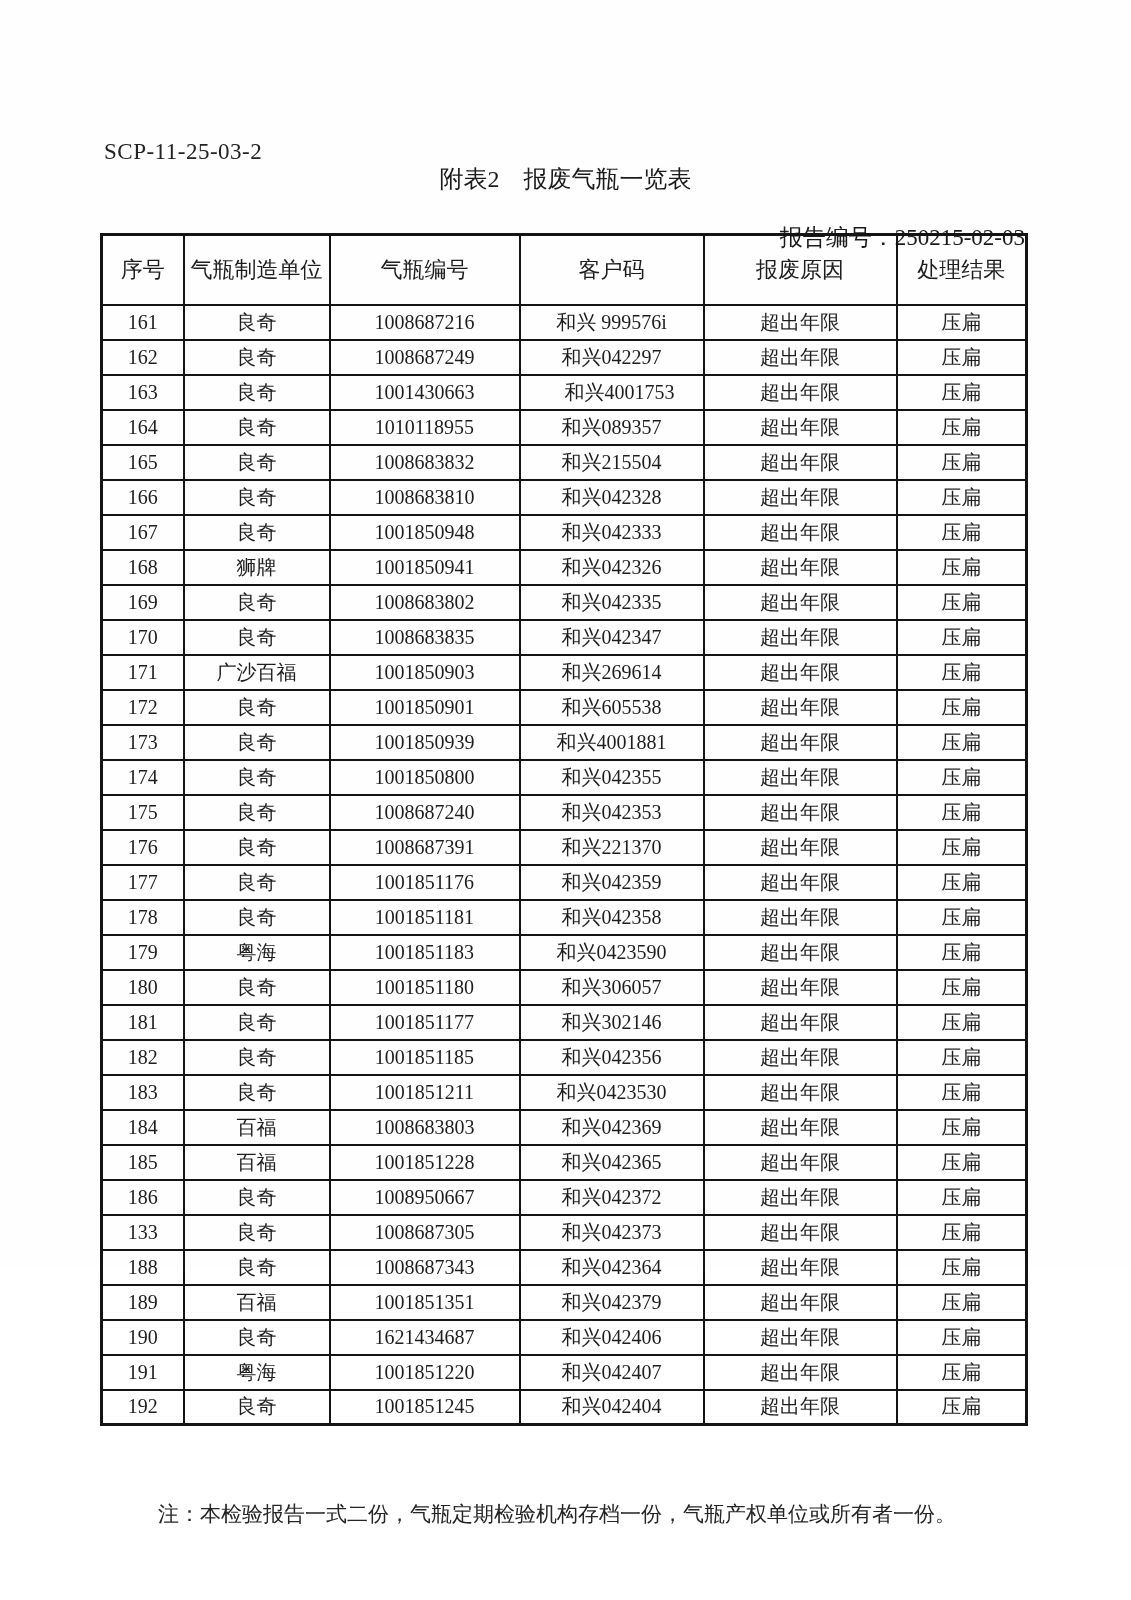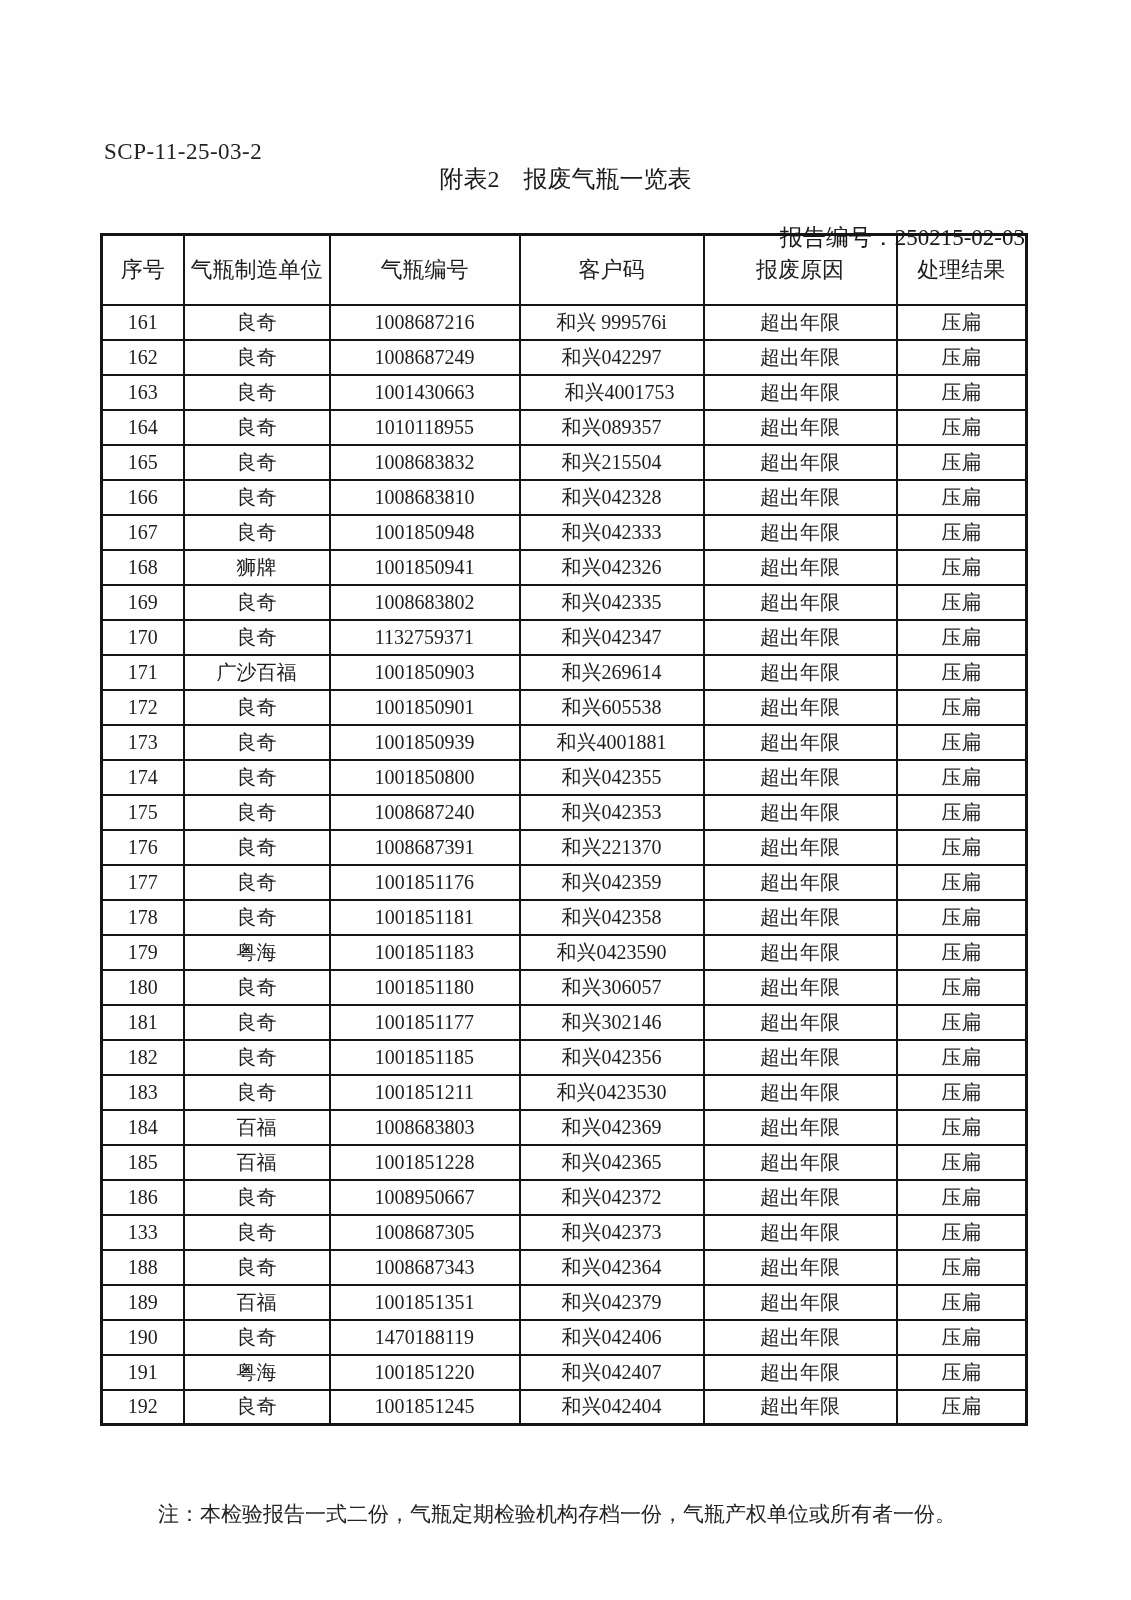--- a/index.html
+++ b/index.html
@@ -160,21 +160,21 @@
           <td style="border-color: rgb(20, 20, 20);">169</td>
           <td style="border-color: rgb(20, 20, 20);">良奇</td>
           <td style="border-color: rgb(20, 20, 20);">1008683802</td>
           <td style="border-color: rgb(20, 20, 20);">和兴042335</td>
           <td style="border-color: rgb(20, 20, 20);">超出年限</td>
           <td style="border-color: rgb(20, 20, 20);">压扁</td>
         </tr>
         <tr>
           <td style="border-color: rgb(20, 20, 20);">170</td>
           <td style="border-color: rgb(20, 20, 20);">良奇</td>
-          <td style="border-color: rgb(20, 20, 20);">1132759371</td>
+          <td style="border-color: rgb(20, 20, 20);">1008683835</td>
           <td style="border-color: rgb(20, 20, 20);">和兴042347</td>
           <td style="border-color: rgb(20, 20, 20);">超出年限</td>
           <td style="border-color: rgb(20, 20, 20);">压扁</td>
         </tr>
         <tr>
           <td style="border-color: rgb(20, 20, 20);">171</td>
           <td style="border-color: rgb(20, 20, 20);">广沙百福</td>
           <td style="border-color: rgb(20, 20, 20);">1001850903</td>
           <td style="border-color: rgb(20, 20, 20);">和兴269614</td>
           <td style="border-color: rgb(20, 20, 20);">超出年限</td>
@@ -320,21 +320,21 @@
           <td style="border-color: rgb(20, 20, 20);">189</td>
           <td style="border-color: rgb(20, 20, 20);">百福</td>
           <td style="border-color: rgb(20, 20, 20);">1001851351</td>
           <td style="border-color: rgb(20, 20, 20);">和兴042379</td>
           <td style="border-color: rgb(20, 20, 20);">超出年限</td>
           <td style="border-color: rgb(20, 20, 20);">压扁</td>
         </tr>
         <tr>
           <td style="border-color: rgb(20, 20, 20);">190</td>
           <td style="border-color: rgb(20, 20, 20);">良奇</td>
-          <td style="border-color: rgb(20, 20, 20);">1470188119</td>
+          <td style="border-color: rgb(20, 20, 20);">1621434687</td>
           <td style="border-color: rgb(20, 20, 20);">和兴042406</td>
           <td style="border-color: rgb(20, 20, 20);">超出年限</td>
           <td style="border-color: rgb(20, 20, 20);">压扁</td>
         </tr>
         <tr>
           <td style="border-color: rgb(20, 20, 20);">191</td>
           <td style="border-color: rgb(20, 20, 20);">粤海</td>
           <td style="border-color: rgb(20, 20, 20);">1001851220</td>
           <td style="border-color: rgb(20, 20, 20);">和兴042407</td>
           <td style="border-color: rgb(20, 20, 20);">超出年限</td>

